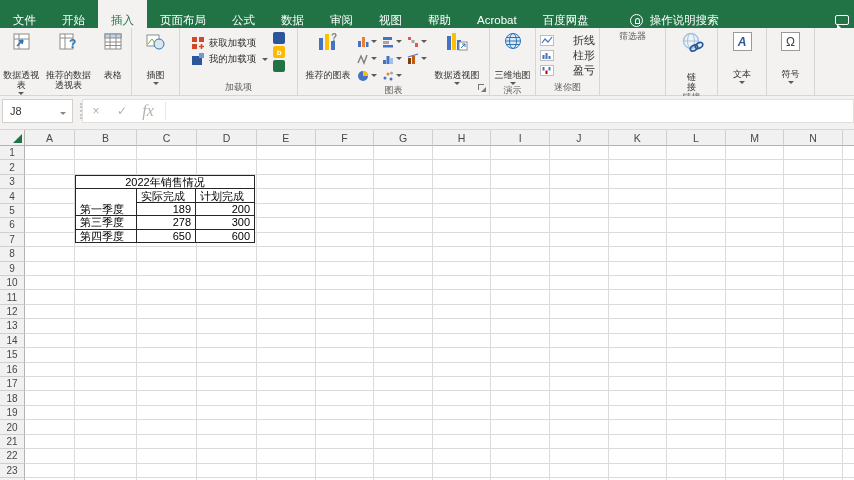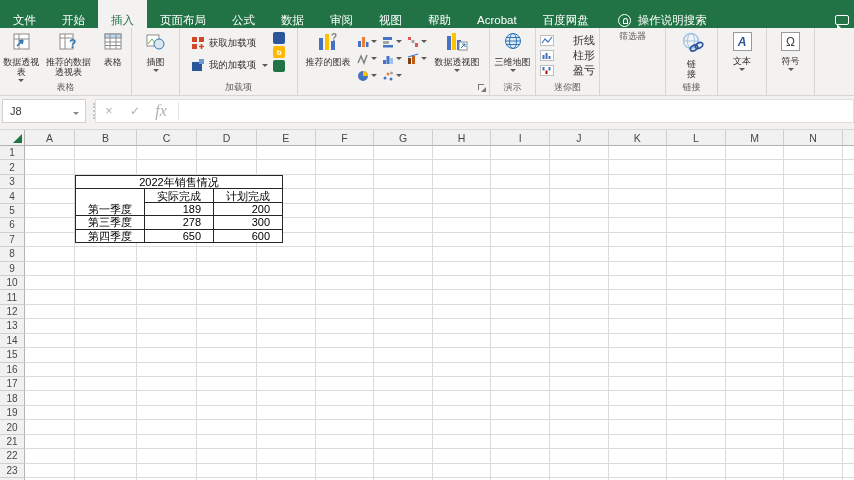--- a/index.html
+++ b/index.html
@@ -2,21 +2,21 @@
 <html><head>
 <meta charset="utf-8">
 <style>
   * { margin:0; padding:0; box-sizing:border-box; }
   html,body { width:854px; height:480px; overflow:hidden; background:#fff;
     font-family:"Liberation Sans","DejaVu Sans",sans-serif; }
   .stage { position:relative; width:854px; height:480px; }
 
   
   .titlebar { position:absolute; top:0; left:0; right:0; height:40px; background:#217346;
-    display:flex; align-items:stretch; color:#fff; font-size:11.5px; }
+    display:flex; align-items:stretch; color:#fff; font-size:11.5px;gap:12px; }
   .tabs { display:flex; align-items:stretch; }
   .tab { padding:0 13px; display:flex; align-items:center; cursor:default; white-space:nowrap; }
   .tab.active { background:#f3f2f1; color:#217346; }
   .tellme { display:flex; align-items:center; gap:7px; margin-left:16px; }
   .bulb { width:13px; height:13px; border:1.4px solid #fff; border-radius:50%; position:relative; }
   .bulb::after { content:""; position:absolute; left:4px; top:3px; width:3px; height:4px;
     border:1px solid #fff; border-radius:50% 50% 0 0; }
   .bubble { align-self:center; margin-left:auto; margin-right:5px; width:14px; height:10px;
     border:1.5px solid #fff; border-radius:2px; position:relative; }
   .bubble::after { content:""; position:absolute; left:1px; bottom:-4px; width:0; height:0;
@@ -24,24 +24,24 @@
 
   
   .ribbon { position:absolute; top:28px; left:0; right:0; height:68px; background:#f3f2f1;
     border-bottom:1px solid #d8d6d4; display:flex; }
   .group { position:relative; border-right:1px solid #d8d6d4; display:flex; flex-direction:column;
     padding:3px 2px 0 2px; }
   .gcontent { flex:1; display:flex; align-items:flex-start; justify-content:center; gap:2px; }
   .glabel { height:13px; line-height:11px; font-size:9px; color:#605e5c; text-align:center; }
   .bigbtn { display:flex; flex-direction:column; align-items:center; color:#323130;
     font-size:9px; line-height:10px; text-align:center; padding-top:1px; cursor:default; }
-  .bigbtn .blabel { margin-top:5px; }
+  .bigbtn .blabel { margin-top:18px; }
   .car { width:0; height:0; border-left:3px solid transparent; border-right:3px solid transparent;
     border-top:3.5px solid #5a5a5a; display:inline-block; margin-top:2px; }
-  .medcol { display:flex; flex-direction:column; justify-content:flex-start; gap:6px; padding-top:4px; }
+  .medcol { display:flex; flex-direction:column; justify-content:flex-start; padding-top:4px; }
   .medbtn { display:flex; align-items:center; gap:4px; font-size:9.5px; color:#323130; height:16px; }
   .minicol { display:flex; flex-direction:column; gap:2px; padding:1px 1px 0 3px; }
   .minisq { width:12px; height:12px; border-radius:2px; display:flex; align-items:center;
     justify-content:center; color:#fff; font-size:8px; font-weight:bold; }
   .minigrid { display:grid; grid-template-columns:repeat(3,25px); grid-auto-rows:17px;
     padding-top:2px; }
   .minibtn { display:flex; align-items:center; gap:2px; justify-content:center; }
   .smallcol { display:flex; flex-direction:column; padding-top:2px; }
   .smallrow { display:flex; align-items:center; gap:19px; font-size:11px; color:#323130; height:15px; }
   .launcher { position:absolute; right:2px; bottom:2px; width:9px; height:9px; }
@@ -50,21 +50,21 @@
   .launcher::after { content:""; position:absolute; right:1px; bottom:1px; width:0; height:0;
     border-left:5px solid transparent; border-bottom:5px solid #777; }
   .boxicon { width:19px; height:19px; background:#fff; border:1px solid #9a9a9a;
     display:flex; align-items:center; justify-content:center; font-size:12px; }
   .boxicon.blue { color:#2b579a; font-style:italic; font-weight:bold; }
   .boxicon.dark { color:#444; }
 
   
   .fbar { position:absolute; top:96px; left:0; right:0; height:30px; background:#f3f2f1;
     display:flex; align-items:center; }
-  .namebox { width:84px; height:24px; margin-left:2px; background:#fff; border:1px solid #d1d0ce;
+  .namebox { width:71px; height:24px; margin-left:2px; background:#fff; border:1px solid #d1d0ce;
     font-size:11px; color:#333; display:flex; align-items:center; padding-left:7px; position:relative; }
   .namebox .car { position:absolute; right:6px; top:10px; border-top-color:#8a8886; }
   .fdots { width:9px; height:16px; border-right:2px dotted #c8c6c4; margin-right:0; }
   .fwhite { flex:1; height:24px; background:#fff; border:1px solid #e1dfdd; display:flex;
     align-items:center; }
   .fbtn { width:26px; text-align:center; color:#b3b0ad; font-size:12px; cursor:default; }
   .fbtn.fx { font-family:"Liberation Serif","DejaVu Serif",serif; font-style:italic; font-size:16px; }
   .fdiv { width:1px; height:18px; background:#e8e6e4; margin:0 4px; }
   .finput { flex:1; height:100%; border:none; outline:none; font-size:11px; }
 
@@ -82,21 +82,21 @@
   .ch { background:#f1f1f1; border-right:1px solid #d0cfce; border-bottom:1px solid #b5b3b1;
     font-size:10.5px; color:#474747; display:flex; align-items:center; justify-content:center; }
   .rh { background:#f1f1f1; border-right:1px solid #b5b3b1; border-bottom:1px solid #d0cfce;
     font-size:10px; color:#474747; display:flex; align-items:center; justify-content:center; }
   .bc { background:#fff; border-right:1px solid #dbdbdb; border-bottom:1px solid #dbdbdb; }
 
   
   .table-wrap { position:absolute; left:75px; top:44.9px; }
   table.data { border-collapse:collapse; table-layout:fixed; font-size:11px; color:#000;
     background:#fff; }
-  table.data td { border:1px solid #262626; height:13.45px; padding:0 12px; line-height:12px;
+  table.data td { border:1px solid #262626; height:13.45px; padding:0 4px; line-height:12px;
     white-space:nowrap; overflow:hidden; }
   table.data .c0 { width:61px; }
   table.data .c1 { width:59px; }
   table.data .c2 { width:59px; }
   table.data .tt { text-align:center; }
   table.data .num { text-align:right; }
   table.data .nb { border-bottom:hidden; }
 
   svg { display:block; }
 </style>
@@ -321,20 +321,21 @@
                 <rect x="6" y="1" width="4" height="17" fill="#ffc000"></rect>
                 <rect x="11" y="8" width="4" height="10" fill="#4472c4"></rect>
                 <rect x="13" y="10" width="8" height="8" fill="#fff" stroke="#8c8c8c"></rect>
                 <path d="M15 16 l4-4 m0 3 v-3 h-3" stroke="#2e75b6" fill="none"></path>
               </svg>
           </span>
           <span class="blabel">数据透视图</span>
           <span class="car"></span>
         </div>
       </div>
+      <div class="glabel">图表</div>
       <span class="launcher"></span>
     </div>
 
     <div class="group" style="width:46px">
       <div class="gcontent">
         <div class="bigbtn" style="width:40px">
           <span>
             <svg width="22" height="20">
                 <circle cx="11" cy="9" r="7.5" fill="#deebf7" stroke="#2e75b6"></circle>
                 <ellipse cx="11" cy="9" rx="3.5" ry="7.5" fill="none" stroke="#2e75b6"></ellipse>

